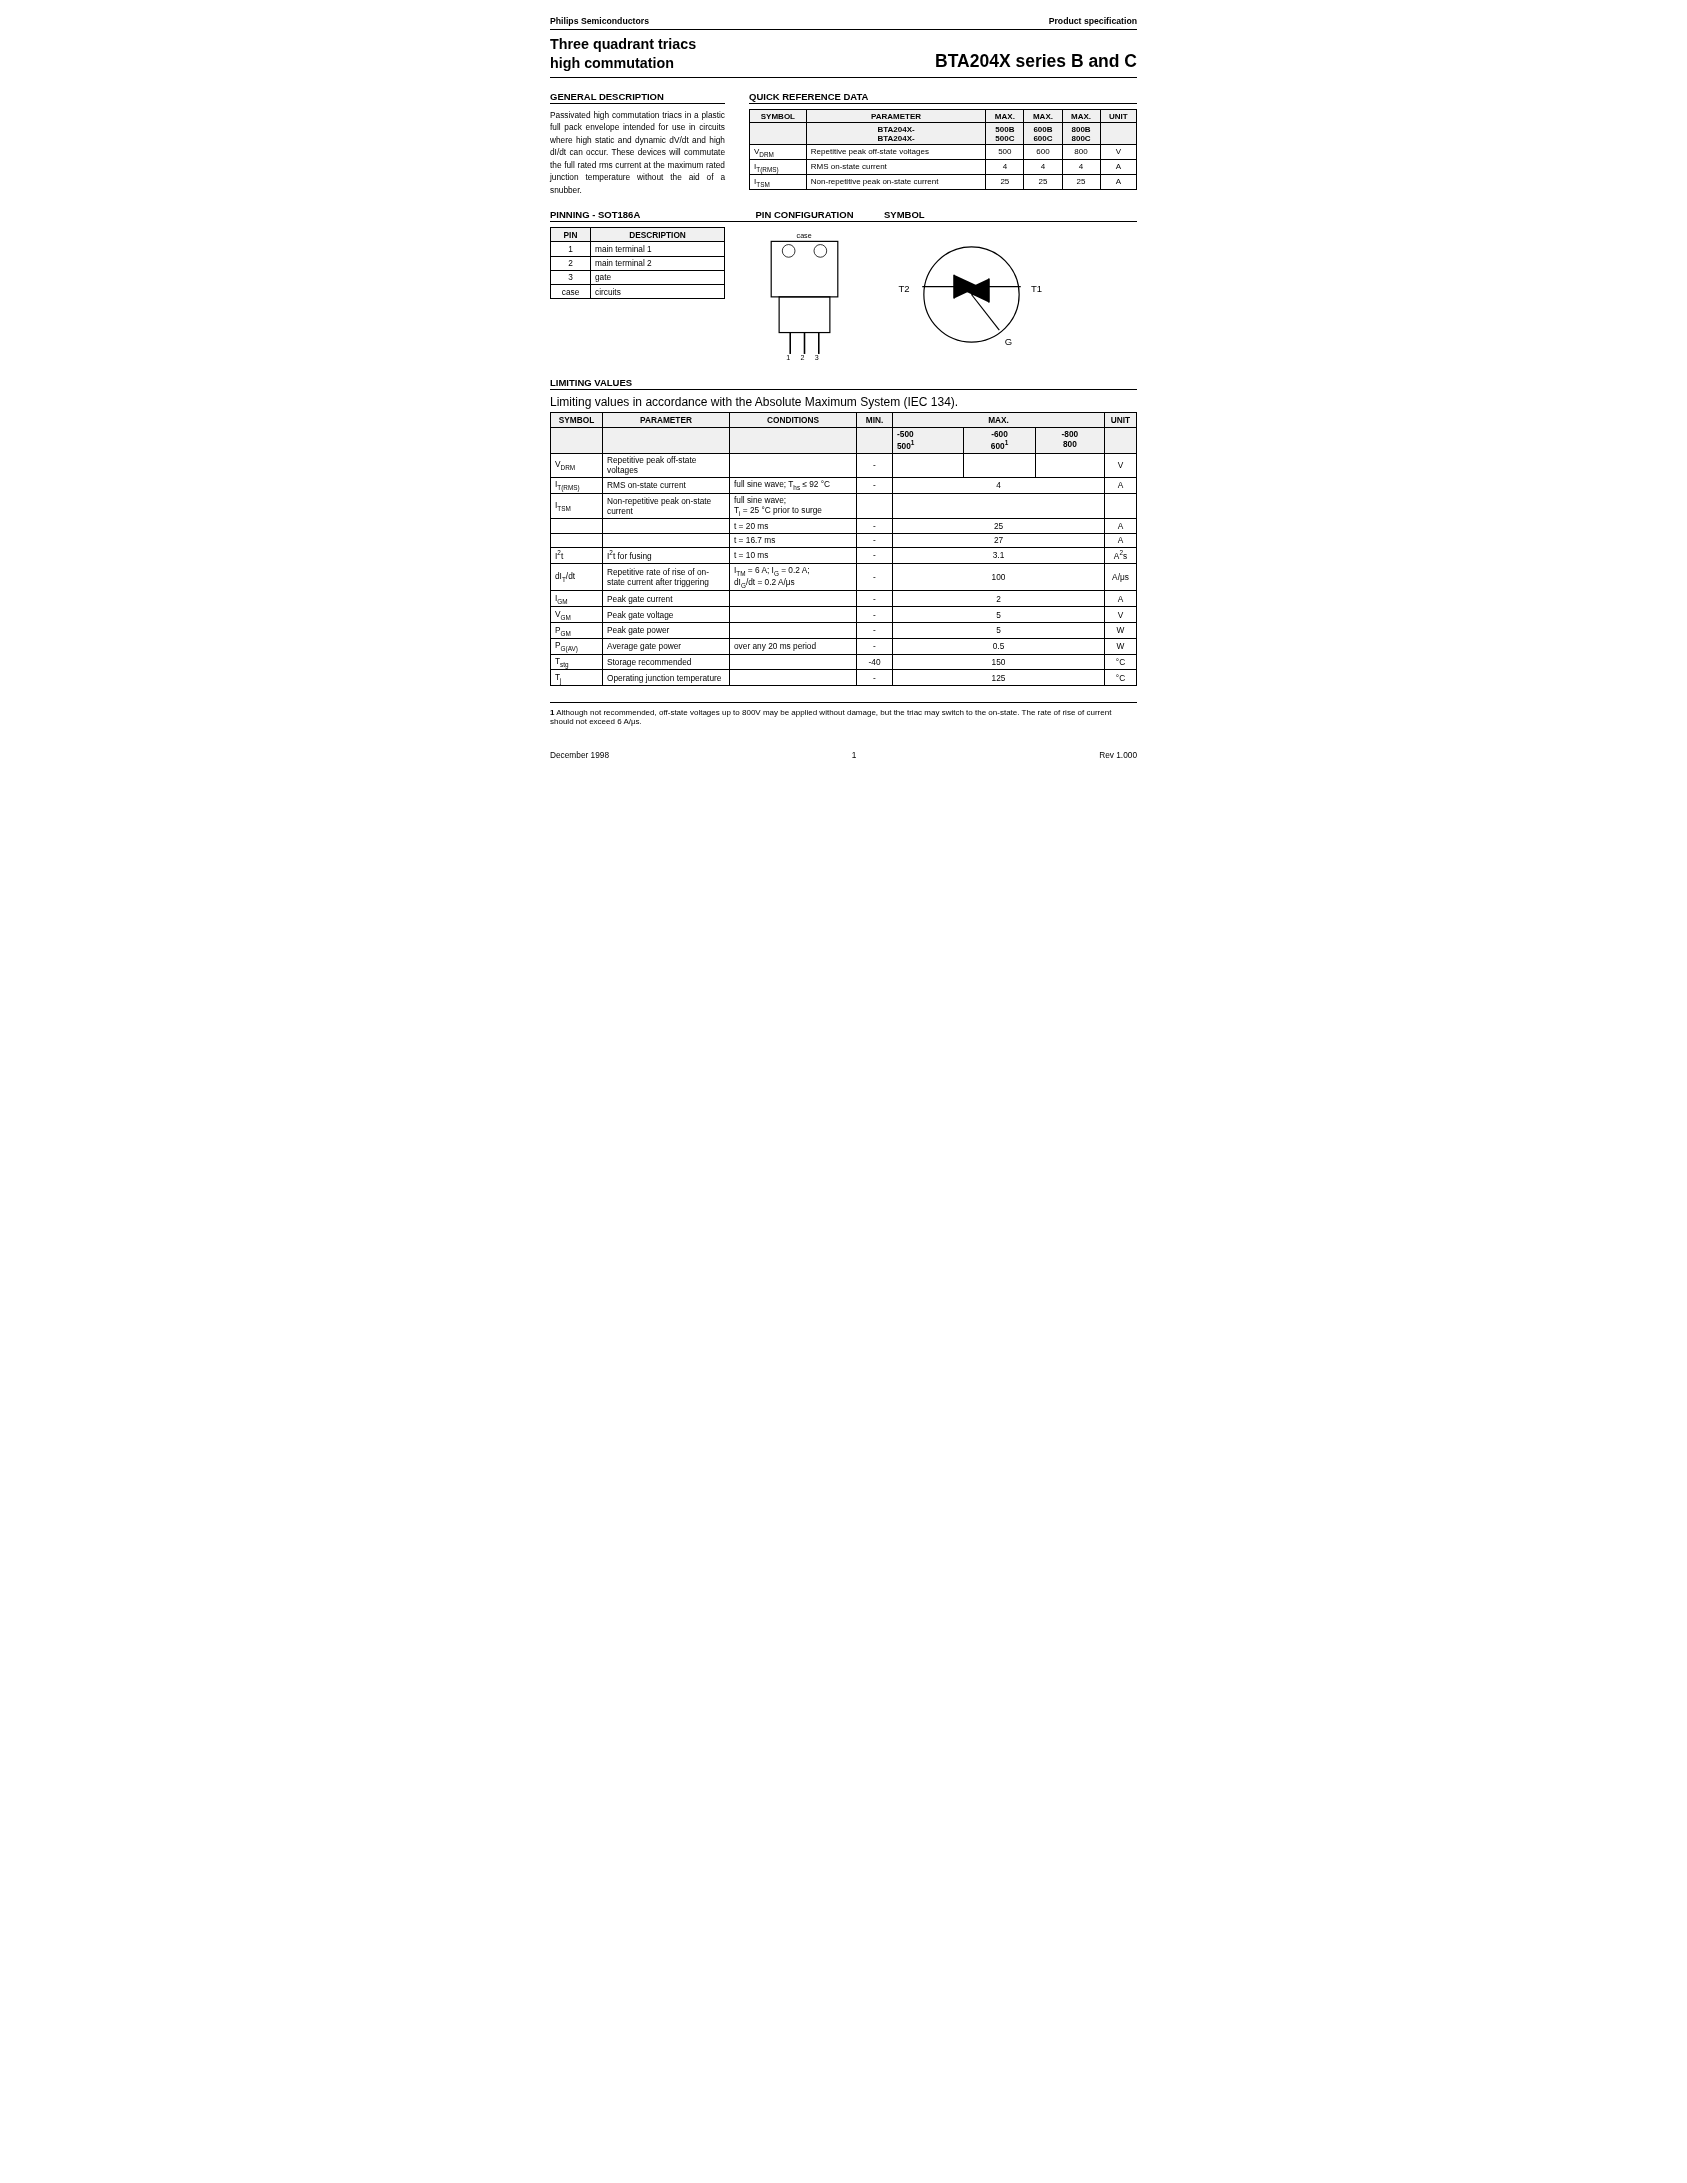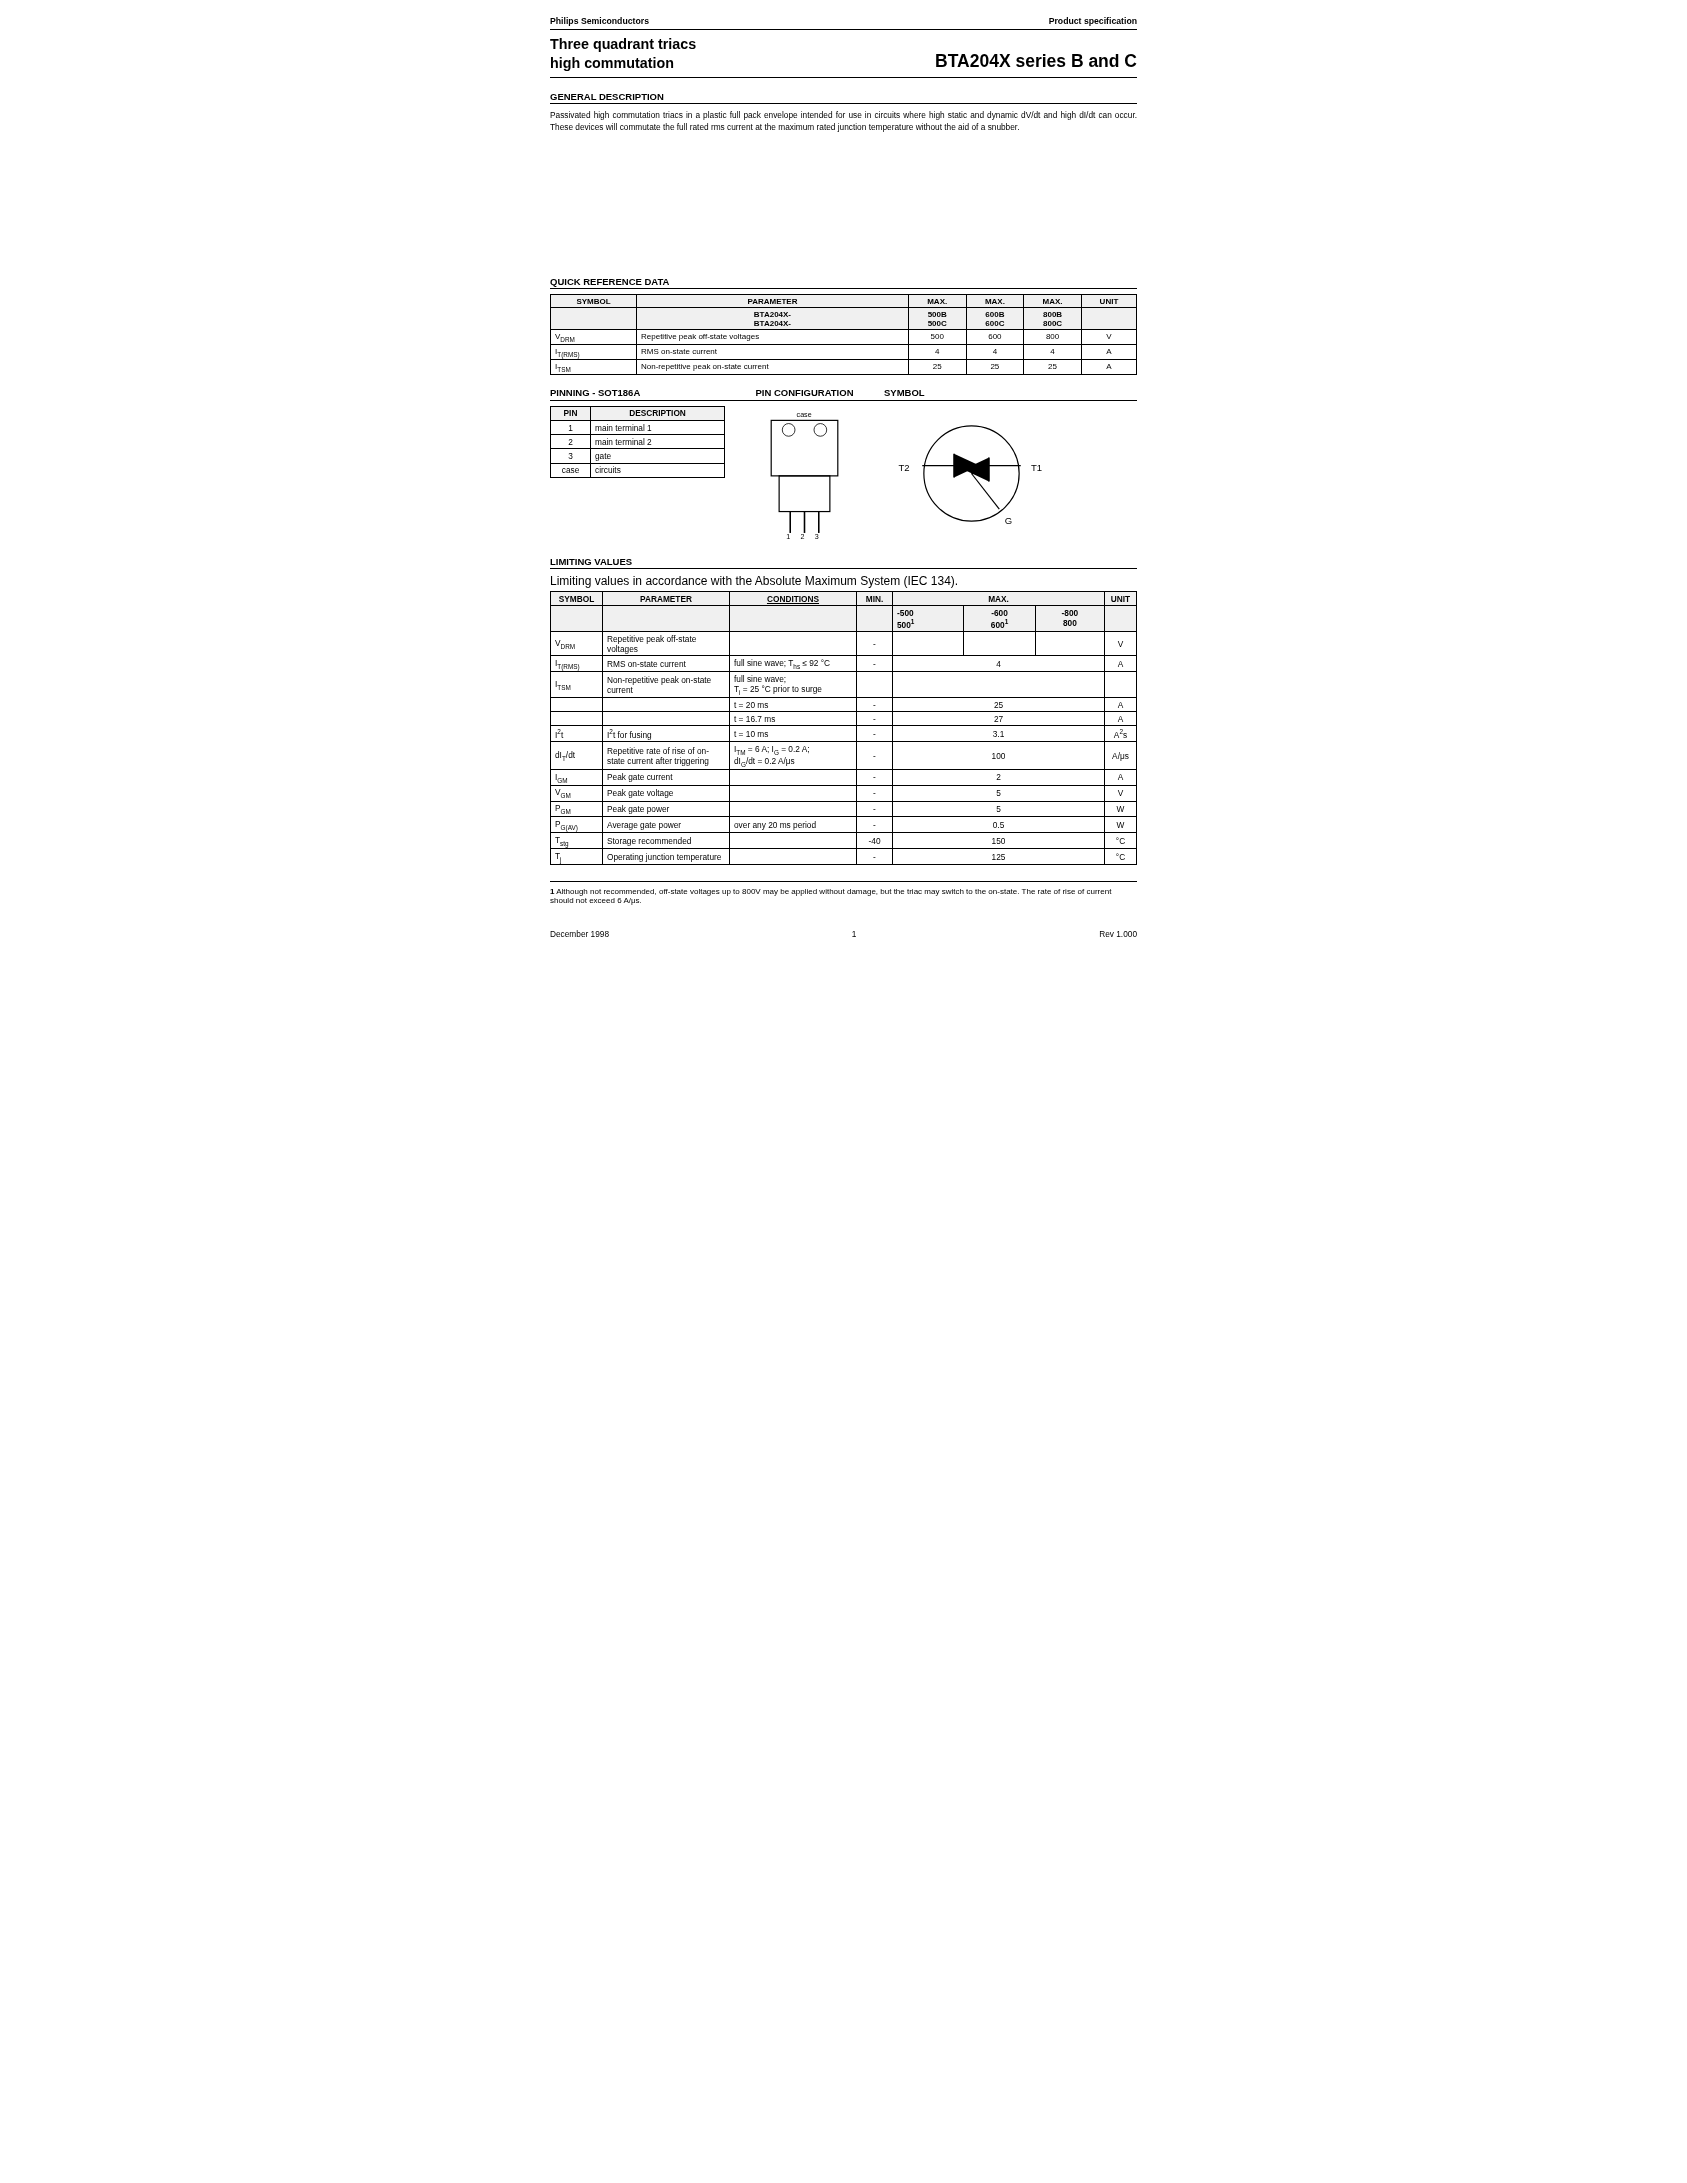--- a/index.html
+++ b/index.html
@@ -25,21 +25,21 @@
       display: flex;
       justify-content: space-between;
       align-items: flex-end;
       border-top: 1.6px solid #000;
       border-bottom: 1.6px solid #000;
       padding: 4.8px 0;
       margin-bottom: 12.7px;
     }
     .title-left { font-size: 14.3px; font-weight: bold; line-height: 1.3; }
     .title-right { font-size: 17.5px; font-weight: bold; }
-    .two-col { display: flex; gap: 10px; margin-bottom: 12.7px; flex-direction: column; }
+    .two-col { display: flex; gap: 24px; margin-bottom: 12.7px; }
     .col-left { flex: 0 0 175px; }
     .col-right { flex: 1; }
     .section-title {
       font-size: 9.5px;
       font-weight: bold;
       border-bottom: 0.8px solid #000;
       margin-bottom: 4.8px;
       padding-bottom: 1.6px;
     }
     .body-text { font-size: 8.3px; line-height: 1.5; text-align: justify; }
@@ -247,21 +247,21 @@
 </div>
 
 <div class="limiting-section">
   <div class="section-title">LIMITING VALUES</div>
   <p class="limiting-note">Limiting values in accordance with the Absolute Maximum System (IEC 134).</p>
   <table class="lim-table">
     <thead>
       <tr>
         <th style="width:52px;">SYMBOL</th>
         <th style="width:127px;">PARAMETER</th>
-        <th style="width:127px;text-decoration:underline;">CONDITIONS</th>
+        <th style="width:127px;">CONDITIONS</th>
         <th style="width:36px;">MIN.</th>
         <th colspan="3" style="width:103px; text-align:center;">MAX.</th>
         <th style="width:32px;">UNIT</th>
       </tr>
       <tr>
         <th></th>
         <th></th>
         <th></th>
         <th></th>
         <th style="text-align:left;">-500<br>500<sup>1</sup></th>

